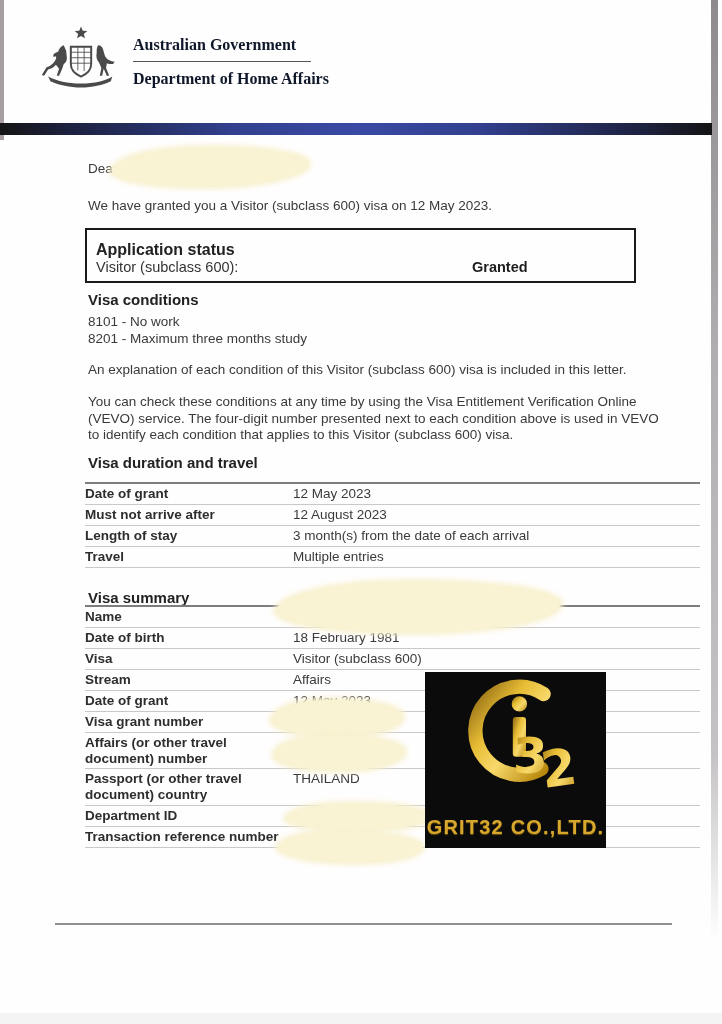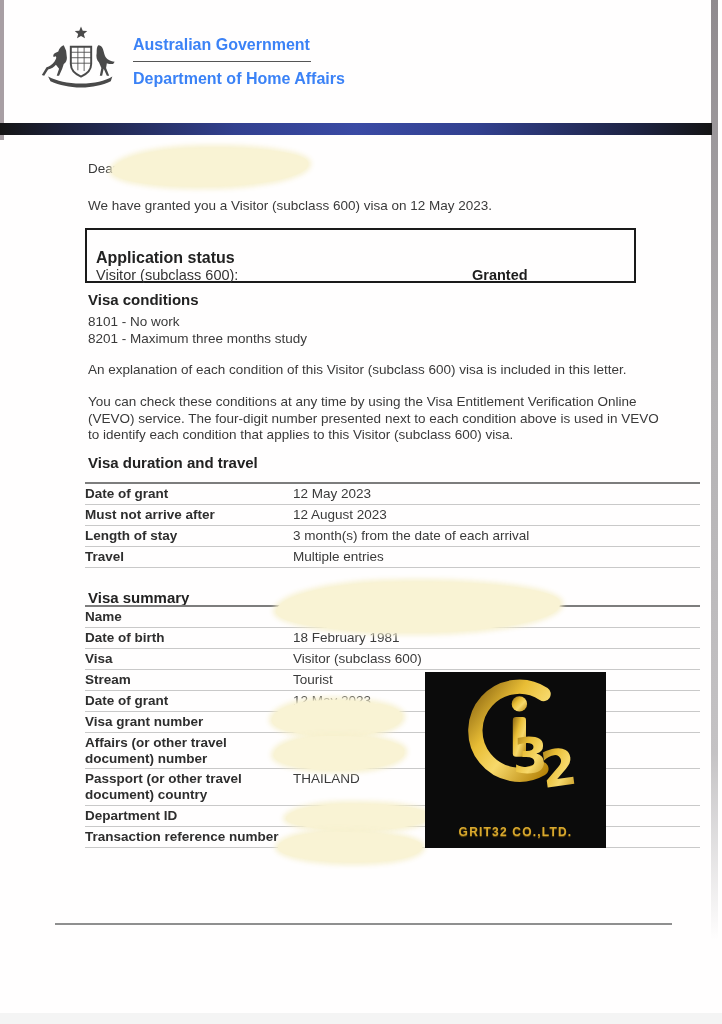--- a/index.html
+++ b/index.html
@@ -6,36 +6,36 @@
   .page{position:relative;width:722px;height:1024px;background:#fffefe;overflow:hidden;
         font-family:"Liberation Sans","DejaVu Sans",sans-serif;color:#333;}
   
   .edge-left{position:absolute;left:0;top:0;width:4px;height:140px;background:#a89fa4;}
   .edge-right{position:absolute;left:711px;top:0;width:7px;height:940px;
       background:linear-gradient(180deg,#8f8a8e 0%,#b2b0b2 40%,#c4c2c4 80%,rgba(200,200,200,0) 100%);}
   .bottom-strip{position:absolute;left:0;top:1013px;width:722px;height:11px;background:#f4f4f4;}
 
   
   .emblem{position:absolute;left:34px;top:24px;width:94px;height:80px;}
-  .agency{position:absolute;left:133px;top:36px;font-family:Liberation Sans, sans-serif;
-          font-weight:bold;color:#3b82f6;}
+  .agency{position:absolute;left:133px;top:36px;font-family:Liberation Serif, serif;
+          font-weight:bold;color:#0f172a;}
   .agency .l1{font-size:16px;}
   .agency .rule{width:178px;height:1px;background:#555;margin:7px 0 8px 0;}
   .agency .l2{font-size:16px;}
 
   .band{position:absolute;left:0;top:123px;width:712px;height:12px;
      background:linear-gradient(90deg,#151515 0%,#1d2240 10%,#32408f 33%,#3a4aa4 50%,#32408f 67%,#1d2240 90%,#141414 100%);}
 
   .txt{position:absolute;font-size:13.5px;line-height:17px;color:#3a3a3a;}
   .salutation{left:88px;top:160px;}
   .intro{left:88px;top:197px;}
 
   
   .status-box{position:absolute;left:85px;top:228px;width:551px;height:55px;box-sizing:border-box;
-      border:2px solid #1a1a1a;padding:19px 9px;}
+      border:2px solid #1a1a1a;padding:11px 9px;}
   .status-box .title{font-size:16px;font-weight:bold;color:#222;}
   .status-row{position:relative;font-size:14.5px;color:#333;}
   .status-row .val{position:absolute;left:376px;top:0;font-weight:bold;color:#1d1d1d;}
 
   .h2{position:absolute;left:88px;font-size:15px;font-weight:bold;color:#222;}
   .vc-head{top:291px;}
   .conds{left:88px;top:313px;}
   .para1{left:88px;top:361px;width:580px;}
   .para2{left:88px;top:394px;width:572px;line-height:16.5px;}
 
@@ -61,21 +61,21 @@
   .blob.b2{left:276px;top:582px;width:284px;height:50px;transform:rotate(-.5deg);}
   .blob.b3{left:272px;top:700px;width:130px;height:36px;}
   .blob.b4{left:274px;top:736px;width:130px;height:34px;}
   .blob.b5{left:286px;top:804px;width:144px;height:26px;}
   .blob.b6{left:278px;top:832px;width:144px;height:30px;transform:rotate(1deg);}
 
   
   .wm{position:absolute;left:425px;top:672px;width:181px;height:176px;background:#0b0b0b;z-index:6;}
   .wm svg{position:absolute;left:14px;top:0px;width:152px;height:132px;}
   .wm .company{position:absolute;left:0;bottom:9px;width:100%;text-align:center;
-      font-size:12px;font-weight:bold;letter-spacing:1.2px;color:#d8a82e;
+      font-size:20px;font-weight:bold;letter-spacing:1.2px;color:#d8a82e;
       text-shadow:0 1px 1px #6b4f0a;}
 </style>
 </head>
 <body>
 
 <div class="page">
 
   <div class="edge-left"></div>
   <div class="edge-right"></div>
   <div class="bottom-strip"></div>
@@ -148,21 +148,21 @@
     <div class="tr">
       <div class="tl">Date of birth</div>
       <div class="tv">18 February 1981</div>
     </div>
     <div class="tr">
       <div class="tl">Visa</div>
       <div class="tv">Visitor (subclass 600)</div>
     </div>
     <div class="tr">
       <div class="tl">Stream</div>
-      <div class="tv">Tourist</div>
+      <div class="tv">Affairs</div>
     </div>
     <div class="tr">
       <div class="tl">Date of grant</div>
       <div class="tv">12 May 2023</div>
     </div>
     <div class="tr">
       <div class="tl">Visa grant number</div>
       <div class="tv"></div>
     </div>
     <div class="tr h36">

